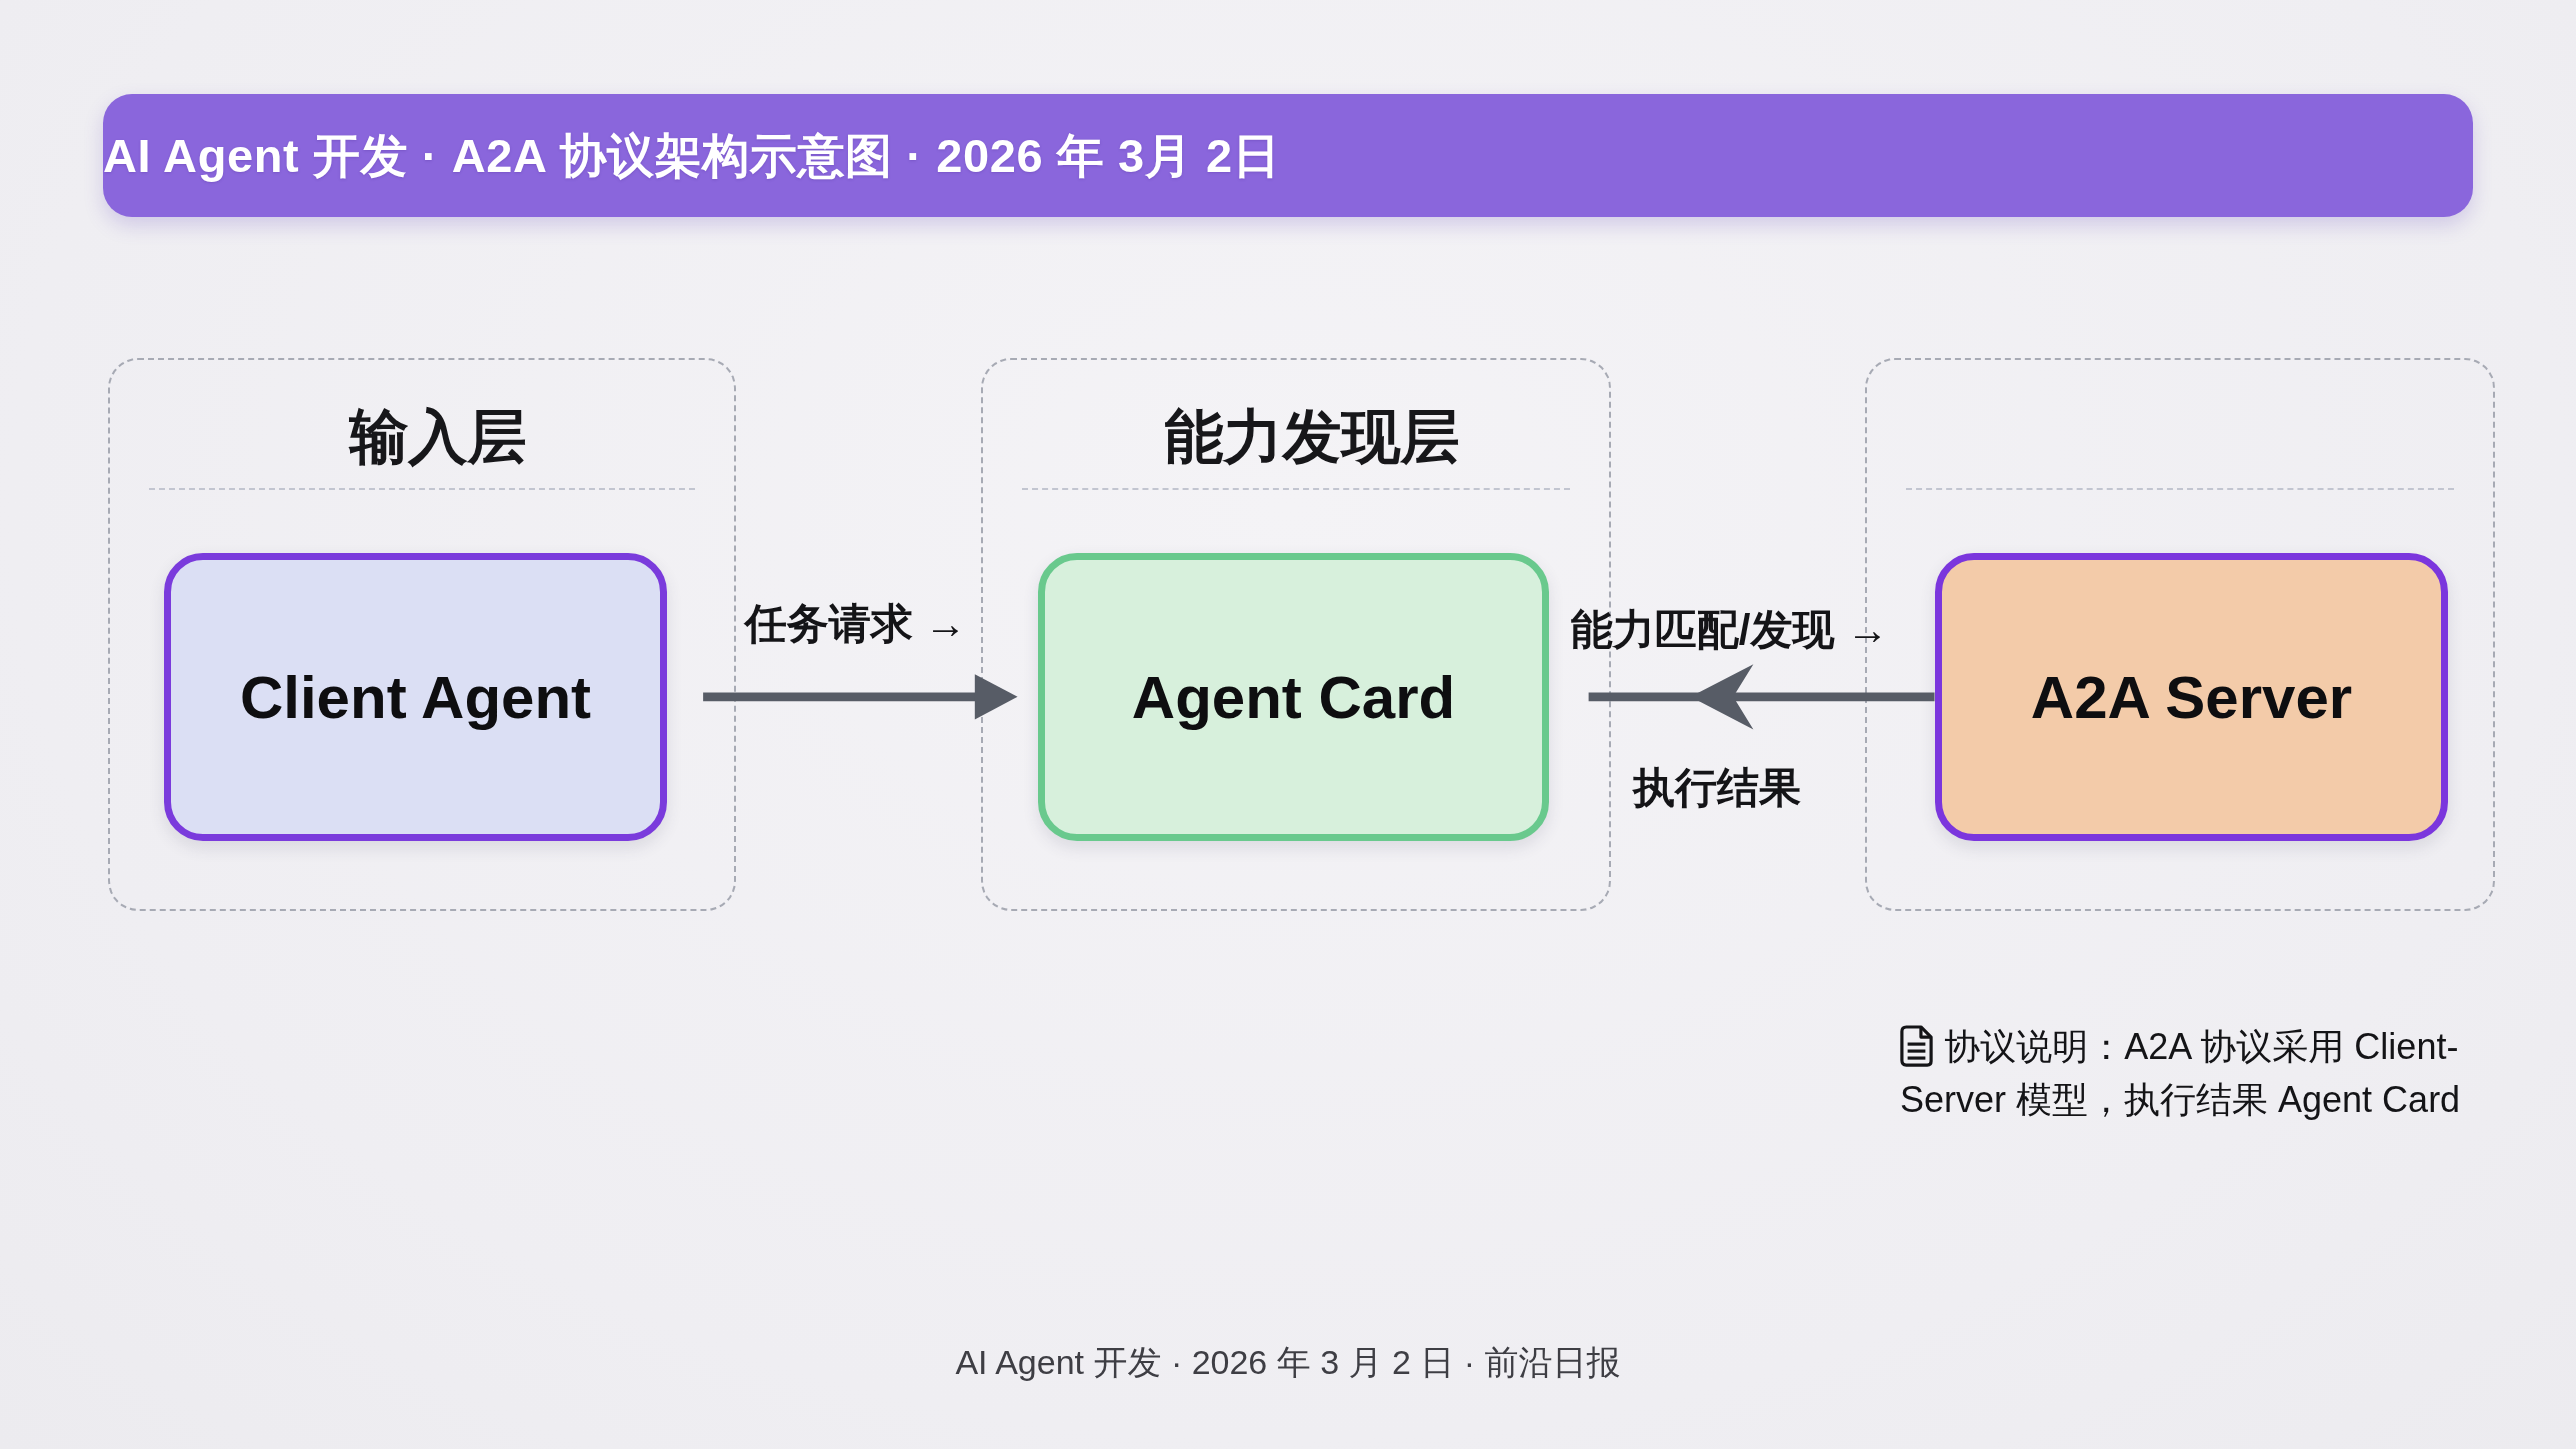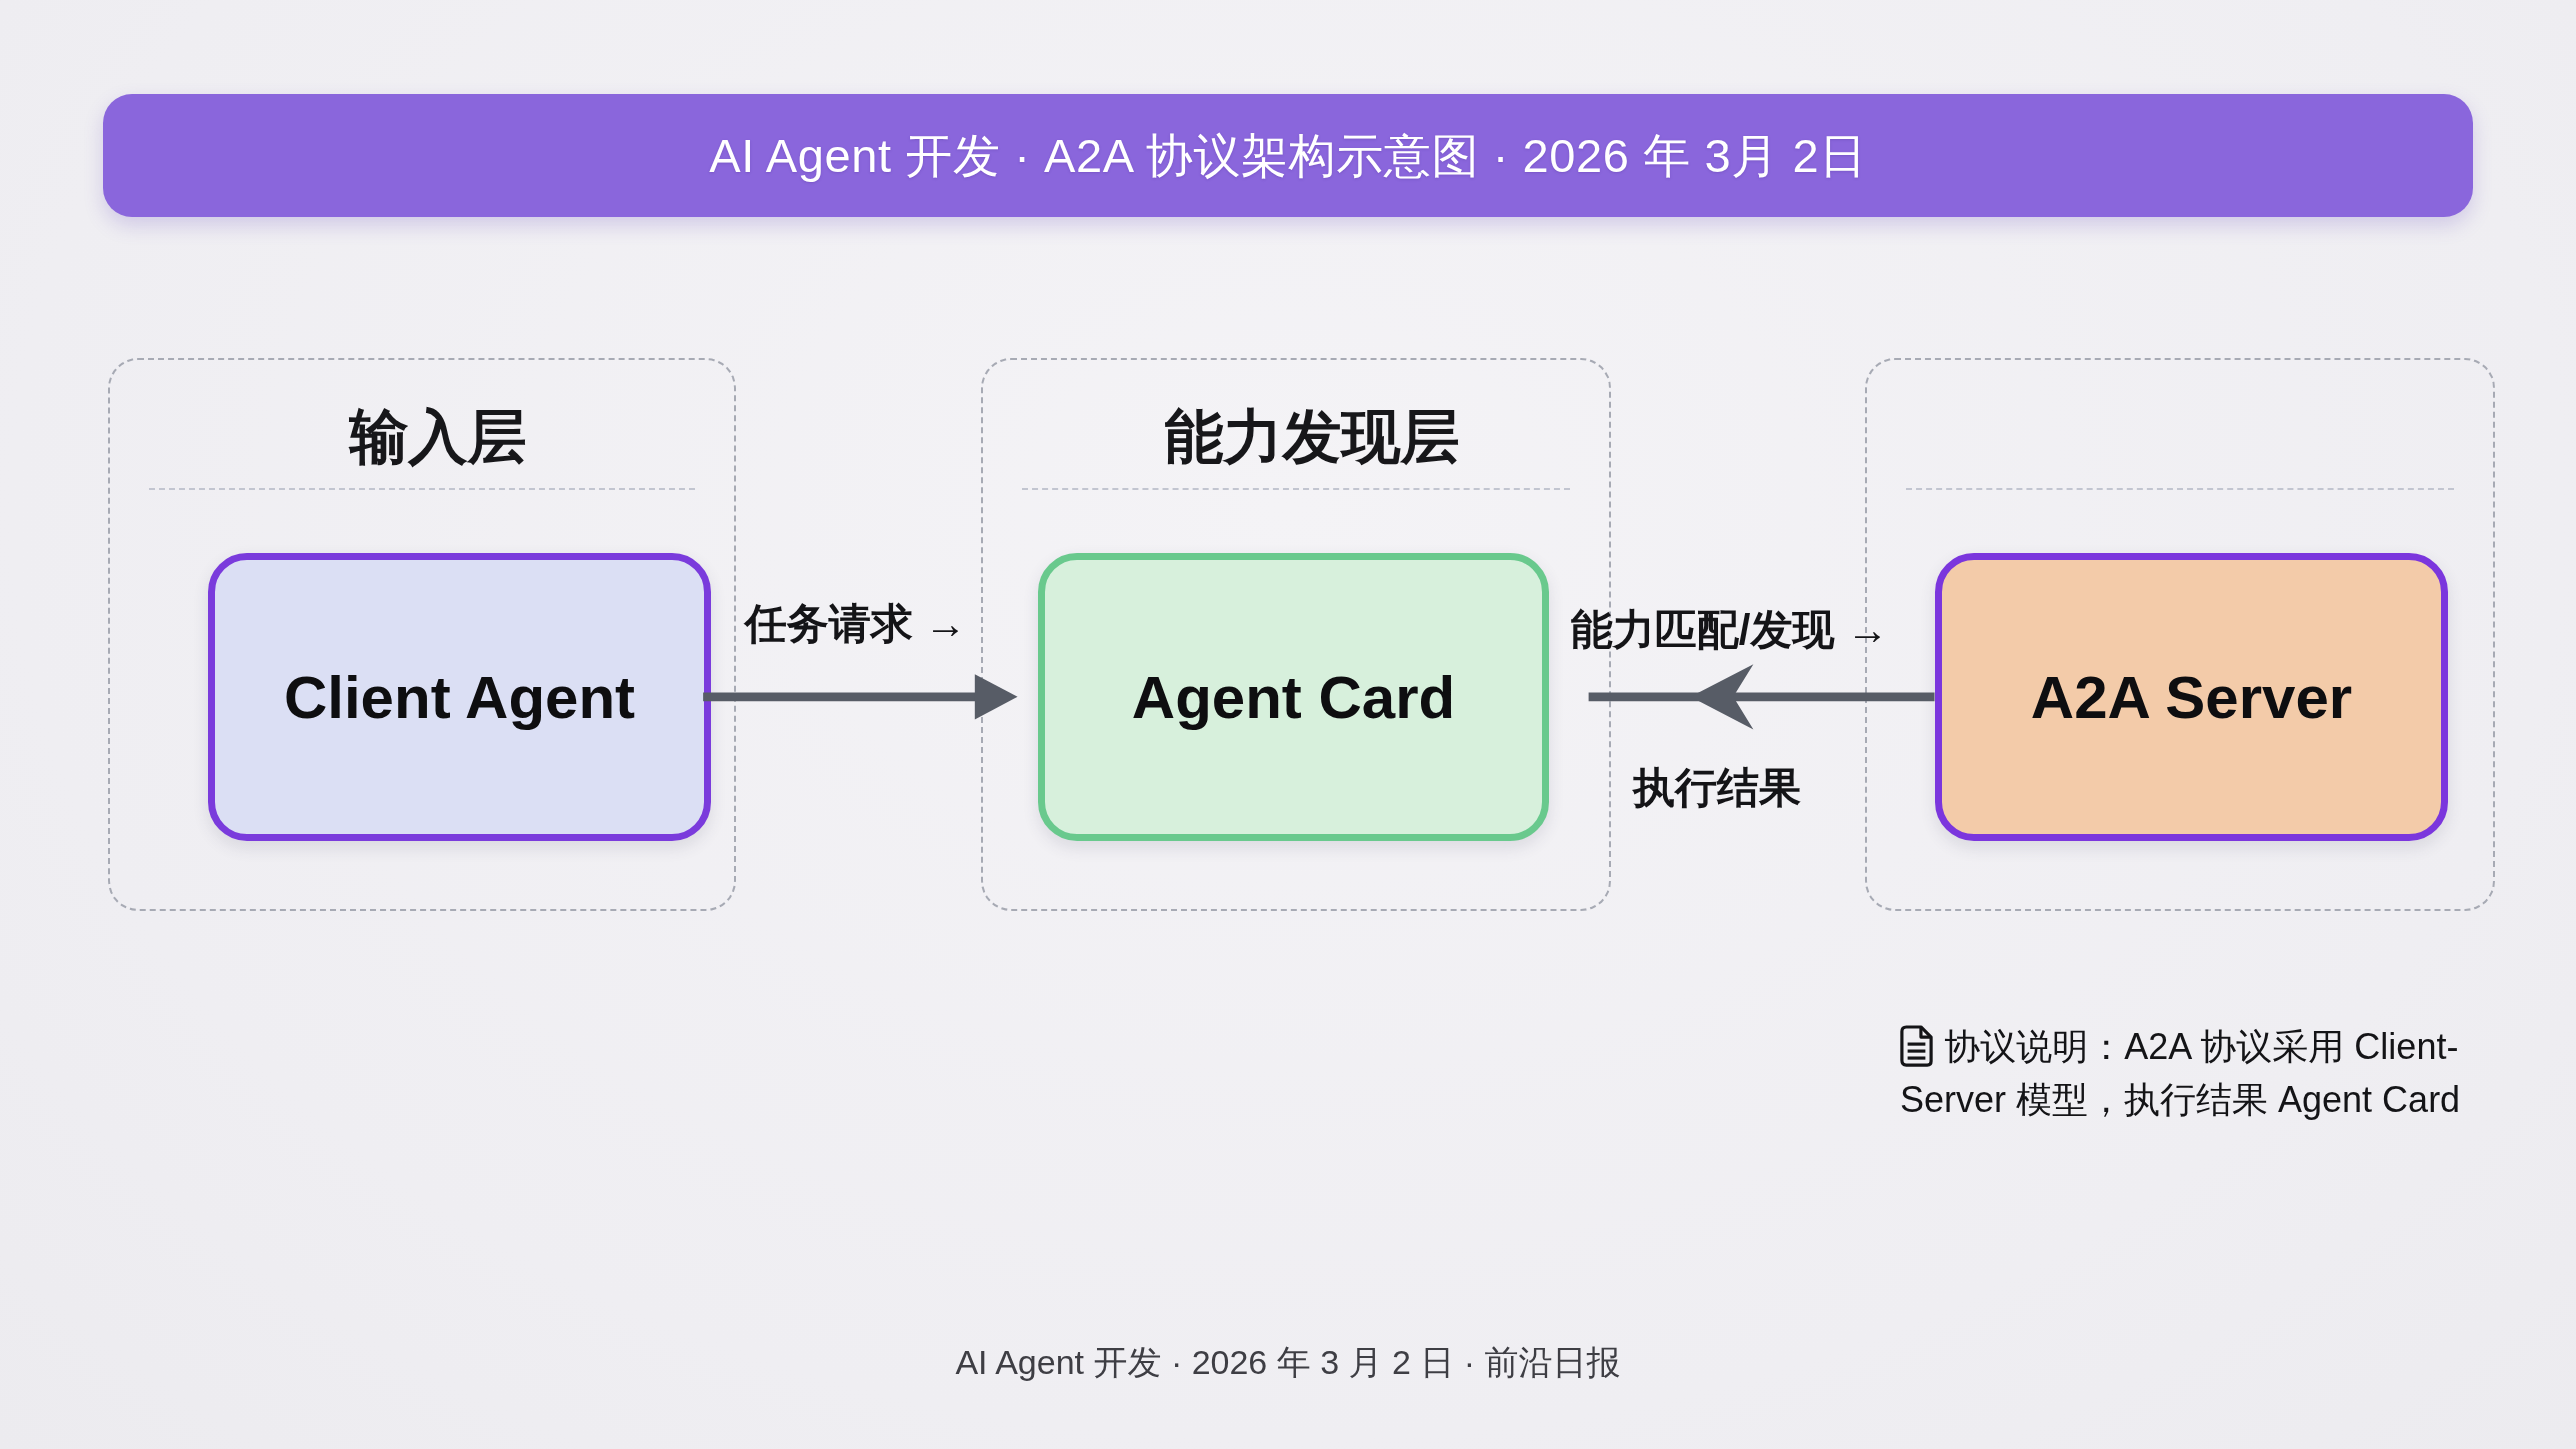--- a/index.html
+++ b/index.html
@@ -19,23 +19,23 @@
     left: 103px; top: 94px;
     width: 2370px; height: 123px;
     border-radius: 29px;
     background: linear-gradient(180deg, #9273E3 0%, #8360D8 100%);
     box-shadow: 0 8.8px 19px rgba(104, 78, 190, 0.22);
   }
   .banner-title {
     position: absolute;
     left: 0; top: 0; width: 100%; height: 100%;
     line-height: 123px;
-    text-align: center;
+    text-align: left;
     font-size: 47px;
-    font-weight: 400;
+    font-weight: 700;
     color: #FFFFFF;
     letter-spacing: 0.6px;
     text-shadow: 0 1.3px 2.5px rgba(70, 40, 140, 0.25);
   }
 
   
   .layer {
     position: absolute;
     top: 358px;
     height: 553px;
@@ -146,21 +146,21 @@
 
   <div class="layer layer-2" style="border-color: rgb(167, 170, 180);">
     <div class="layer-title">能力发现层</div>
     <div class="layer-divider" style="border-top-color: rgb(194, 197, 208);"></div>
   </div>
 
   <div class="layer layer-3" style="border-color: rgb(167, 170, 180);">
     <div class="layer-divider" style="border-top-color: rgb(194, 197, 208);"></div>
   </div>
 
-  <div class="node node-1" style="background-color: rgb(219, 223, 244); border-color: rgb(122, 59, 220); margin-left: 44px;">
+  <div class="node node-1" style="background-color: rgb(219, 223, 244); border-color: rgb(122, 59, 220);">
     <div class="node-label">Client Agent</div>
   </div>
 
   <div class="node node-2" style="background-color: rgb(215, 240, 220); border-color: rgb(105, 201, 141);">
     <div class="node-label">Agent Card</div>
   </div>
 
   <div class="node node-3" style="background-color: rgb(243, 203, 169); border-color: rgb(123, 54, 221);">
     <div class="node-label">A2A Server</div>
   </div>

